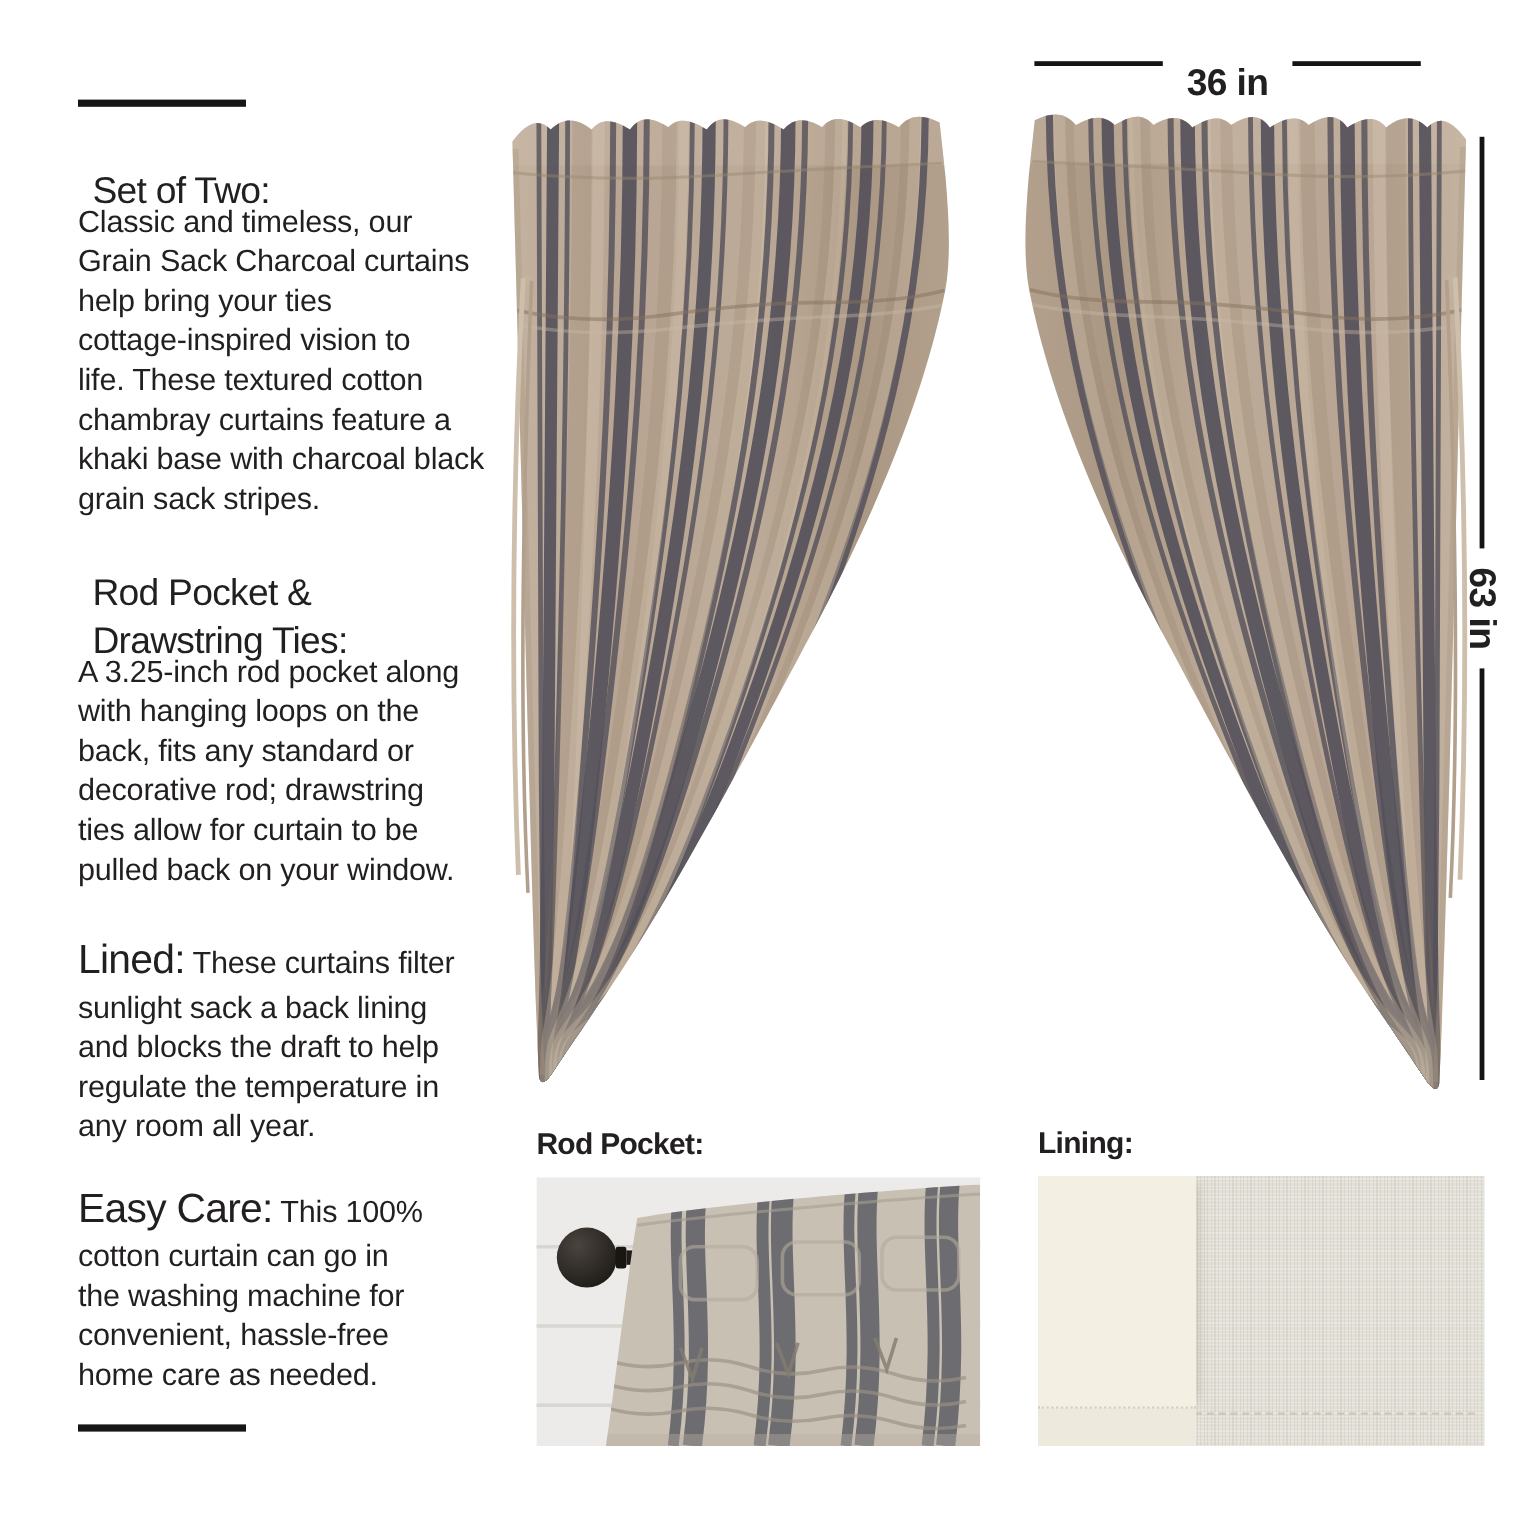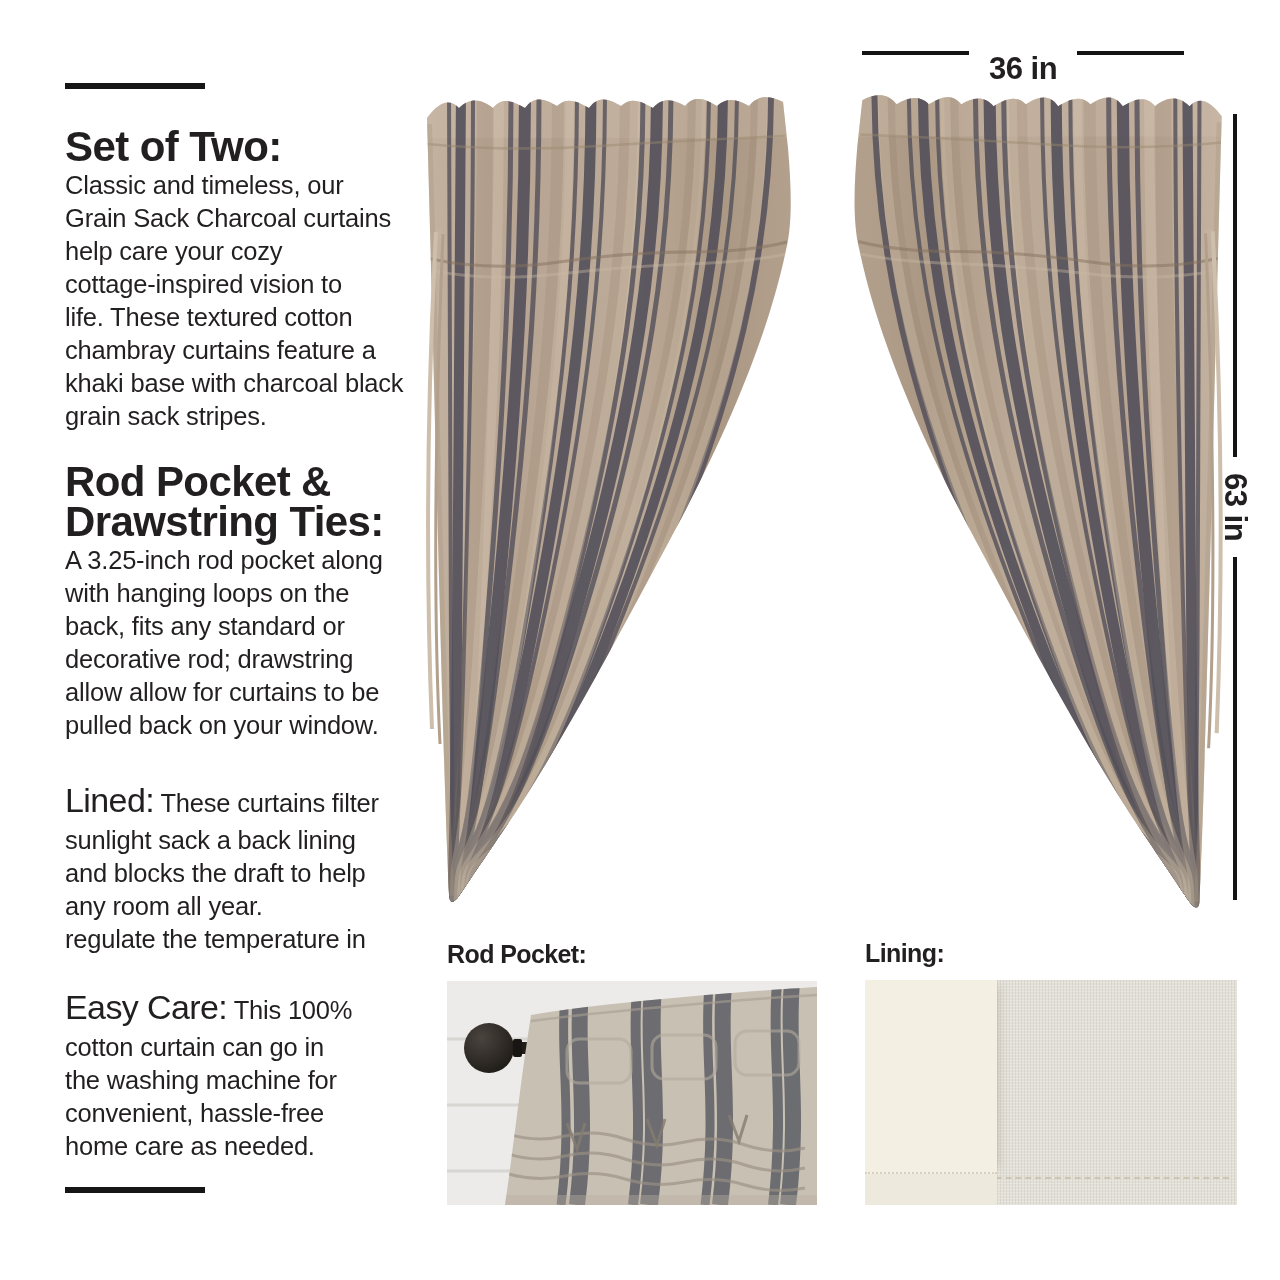--- a/index.html
+++ b/index.html
@@ -4,21 +4,21 @@
 <style>
   html,body{margin:0;padding:0;background:#ffffff;}
   .canvas{
     position:relative;width:1280px;height:1280px;background:#fff;
     font-family:"Liberation Sans",sans-serif;color:var(--text,#221f20);
     overflow:hidden;
   }
   .accent-bar{position:absolute;left:65px;width:140px;height:6px;background:#161616;}
   #bar-top{top:83px;}
   #bar-bottom{top:1187px;}
-  .h{position:absolute;left:65px;margin:0;font-weight:700;font-size:42px;line-height:40px;letter-spacing:-0.6px;}
+  .h{position:absolute;left:65px;margin:12px;font-weight:400;font-size:31px;line-height:40px;letter-spacing:-0.6px;}
   #h-set{top:127px;}
   #h-rod{top:462px;}
   .para{position:absolute;left:65px;font-size:25.5px;line-height:33px;letter-spacing:-0.2px;}
   #p1{top:169px;}
   #p2{top:544px;}
   #p3{top:779px;}
   #p4{top:986px;}
   .ln{white-space:nowrap;}
   .ln.first{line-height:42px;}
   .lead{font-size:34px;font-weight:400;letter-spacing:-0.6px;}
@@ -52,47 +52,47 @@
 <body>
 
 <div class="canvas">
 
   <div class="accent-bar" id="bar-top"></div>
 
   <h2 class="h" id="h-set">Set of Two:</h2>
   <div class="para" id="p1">
     <div class="ln">Classic and timeless, our</div>
     <div class="ln">Grain Sack Charcoal curtains</div>
-    <div class="ln">help care your cozy</div>
+    <div class="ln">help bring your ties</div>
     <div class="ln">cottage-inspired vision to</div>
     <div class="ln">life. These textured cotton</div>
     <div class="ln">chambray curtains feature a</div>
     <div class="ln">khaki base with charcoal black</div>
     <div class="ln">grain sack stripes.</div>
   </div>
 
   <h2 class="h" id="h-rod">
     <span style="display:block">Rod Pocket &amp;</span>
     <span style="display:block">Drawstring Ties:</span>
   </h2>
   <div class="para" id="p2">
     <div class="ln">A 3.25-inch rod pocket along</div>
     <div class="ln">with hanging loops on the</div>
     <div class="ln">back, fits any standard or</div>
     <div class="ln">decorative rod; drawstring</div>
-    <div class="ln">allow allow for curtains to be</div>
+    <div class="ln">ties allow for curtain to be</div>
     <div class="ln">pulled back on your window.</div>
   </div>
 
   <div class="para" id="p3">
     <div class="ln first"><span class="lead">Lined:</span> <span>These curtains filter</span></div>
     <div class="ln">sunlight sack a back lining</div>
     <div class="ln">and blocks the draft to help</div>
+    <div class="ln">regulate the temperature in</div>
     <div class="ln">any room all year.</div>
-    <div class="ln">regulate the temperature in</div>
   </div>
 
   <div class="para" id="p4">
     <div class="ln first"><span class="lead">Easy Care:</span> <span>This 100%</span></div>
     <div class="ln">cotton curtain can go in</div>
     <div class="ln">the washing machine for</div>
     <div class="ln">convenient, hassle-free</div>
     <div class="ln">home care as needed.</div>
   </div>
 

